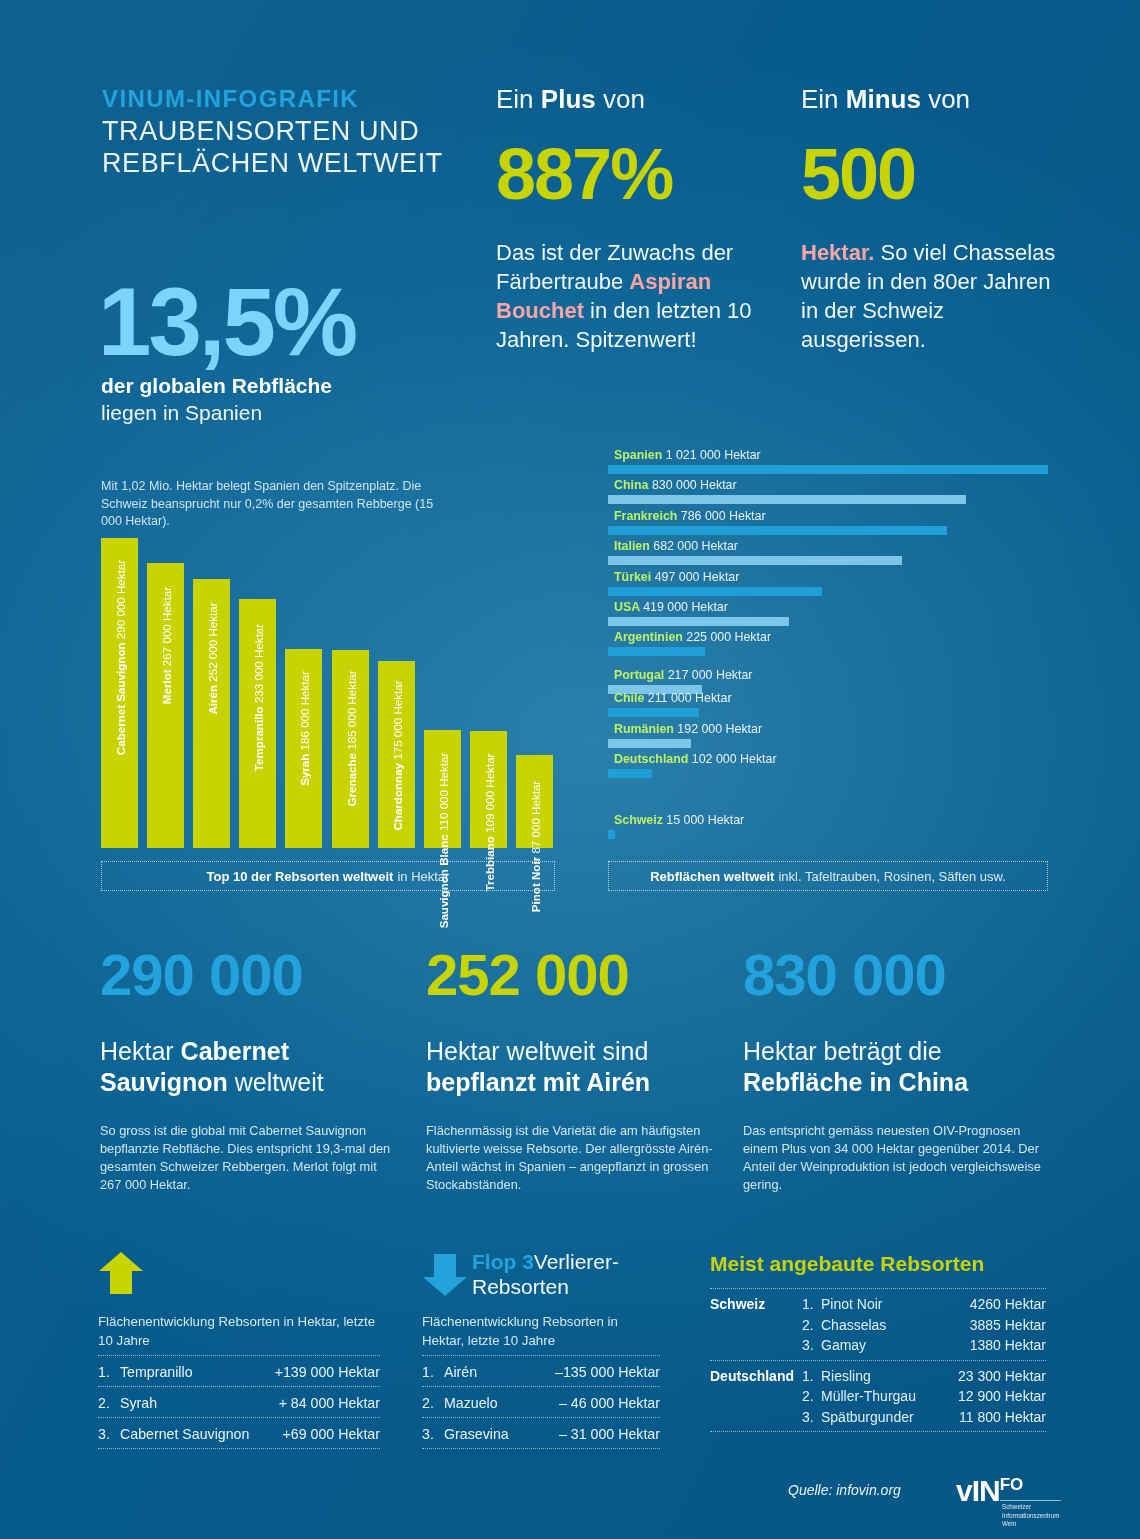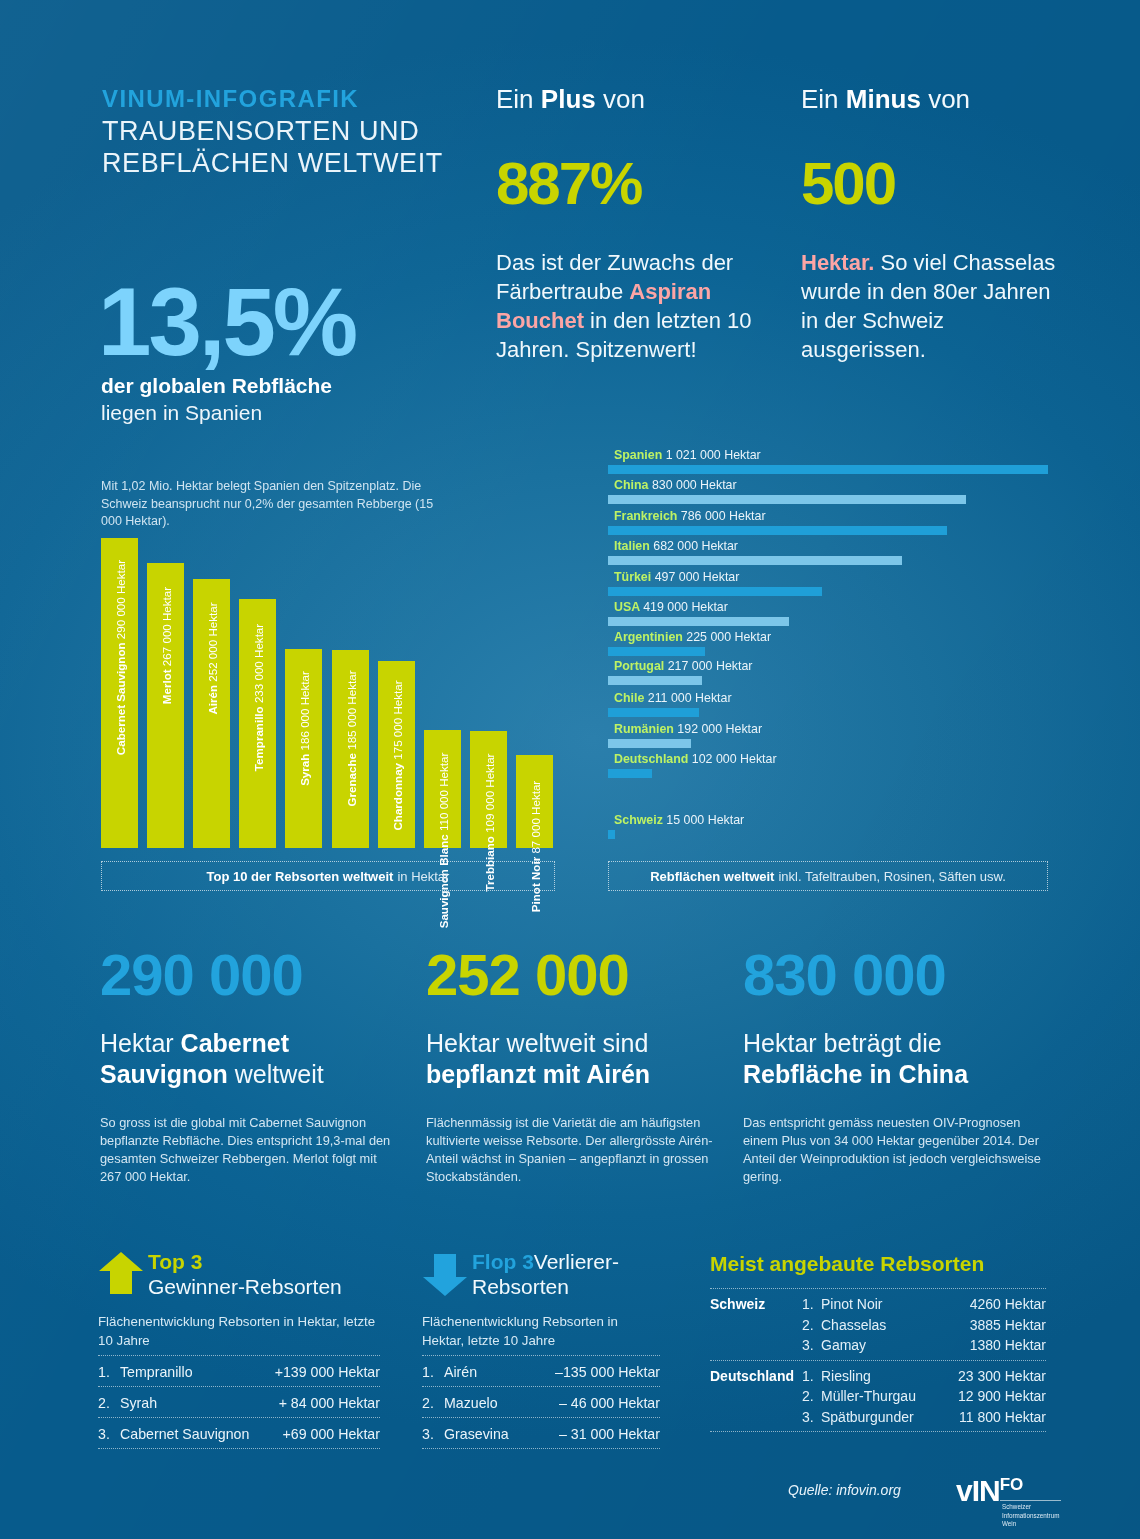--- a/index.html
+++ b/index.html
@@ -51,22 +51,22 @@
   #pctbody{
     left:101px;top:478px;width:340px;
     font-size:12.5px;line-height:17.5px;color:#cfe4f1;
   }
 
   
   .statcol{top:84px;}
   .statlead{font-size:26px;font-weight:300;line-height:30px;color:#f2f9fd;}
   .statlead b{font-weight:bold;color:#ffffff;}
   .statbig{
-    font-size:60px;font-weight:bold;color:#c8d400;line-height:92px;
-    letter-spacing:-2px;margin-top:24px;
+    font-size:72px;font-weight:bold;color:#c8d400;line-height:92px;
+    letter-spacing:-2px;margin-top:14px;
   }
   .statbody{font-size:22px;line-height:29px;font-weight:300;color:#f0f8fc;margin-top:18px;}
   .statbody b{font-weight:bold;color:#fca5a5;}
   #plus{left:496px;width:300px;}
   #minus{left:801px;width:260px;}
 
   
   #vchart{left:101px;top:538px;width:452px;height:310px;}
   .vbar{
     position:absolute;bottom:0;width:37px;background:#c8d400;
@@ -92,21 +92,21 @@
   
   #hchart{left:608px;top:448px;width:440px;height:398px;}
   .hrow{position:absolute;left:0;width:440px;height:30px;}
   .hbar{position:absolute;left:0;top:17px;height:9px;}
   .hlabel{position:absolute;left:6px;top:0px;font-size:12.4px;white-space:nowrap;color:#eaf4fa;}
   .hlabel b{font-weight:bold;color:#bef264;}
 
   
   .midcol{top:946px;}
   .midbig{font-size:58px;font-weight:bold;line-height:58px;letter-spacing:-1px;}
-  .midhead{font-size:25px;line-height:31px;font-weight:300;margin-top:24px;color:#f2f9fd;}
+  .midhead{font-size:25px;line-height:31px;font-weight:300;margin-top:32px;color:#f2f9fd;}
   .midhead b{font-weight:bold;color:#ffffff;}
   .midbody{font-size:12.8px;line-height:18px;color:#d3e6f2;margin-top:24px;}
   #mid1{left:100px;width:300px;}
   #mid2{left:426px;width:300px;}
   #mid3{left:743px;width:310px;}
 
   
   .arrow{position:absolute;width:46px;height:44px;}
   .arrow svg{display:block;}
   .blockhead{position:absolute;font-size:21px;line-height:25px;font-weight:300;color:#f2f9fd;}
@@ -247,21 +247,21 @@
         <div class="hlabel"><b>Türkei  </b><span>497 000 Hektar</span></div>
       </div>
       <div class="hrow" style="top: 152px;">
         <div class="hbar" style="width: 181px; background: rgb(124, 198, 233);"></div>
         <div class="hlabel"><b>USA  </b><span>419 000 Hektar</span></div>
       </div>
       <div class="hrow" style="top: 182px;">
         <div class="hbar" style="width: 97px; background: rgb(31, 159, 216);"></div>
         <div class="hlabel"><b>Argentinien  </b><span>225 000 Hektar</span></div>
       </div>
-      <div class="hrow" style="top: 211px;">
+      <div class="hrow" style="top: 220px;">
         <div class="hbar" style="width: 94px; background: rgb(124, 198, 233);"></div>
         <div class="hlabel"><b>Portugal  </b><span>217 000 Hektar</span></div>
       </div>
       <div class="hrow" style="top: 243px;">
         <div class="hbar" style="width: 91px; background: rgb(31, 159, 216);"></div>
         <div class="hlabel"><b>Chile  </b><span>211 000 Hektar</span></div>
       </div>
       <div class="hrow" style="top: 274px;">
         <div class="hbar" style="width: 83px; background: rgb(124, 198, 233);"></div>
         <div class="hlabel"><b>Rumänien  </b><span>192 000 Hektar</span></div>
@@ -293,24 +293,20 @@
   <div class="abs midcol" id="mid3">
     <div class="midbig" style="color: rgb(34, 163, 221);">830 000</div>
     <div class="midhead"><span>Hektar beträgt die </span><b>Rebfläche in China</b><span></span></div>
     <div class="midbody">Das entspricht gemäss neuesten OIV-Prognosen einem Plus von 34 000 Hektar gegenüber 2014. Der Anteil der Weinproduktion ist jedoch vergleichsweise gering.</div>
   </div>
 
   <div class="arrow" style="left:98px;top:1251px;">
     <svg width="46" height="44" viewBox="0 0 46 44">
         <polygon points="23,1 45,20 34,20 34,43 12,43 12,20 1,20" fill="#c8d400"></polygon>
       </svg>
-  </div>
-  <div class="blockhead" style="left:148px;top:1249px;width:240px;">
-    <b style="color:#c8d400">Top 3</b>
-    <div>Gewinner-Rebsorten</div>
   </div>
   <div class="blocksub" style="left:98px;top:1313px;width:282px;">Flächenentwicklung Rebsorten in Hektar, letzte 10 Jahre</div>
 
   <div class="listrow" style="left:98px;top:1355px;width:282px;">
     <span class="num">1.</span>
     <span class="nm">Tempranillo</span>
     <span class="val">+139 000 Hektar</span>
   </div>
   <div class="listrow" style="left:98px;top:1386px;width:282px;">
     <span class="num">2.</span>

